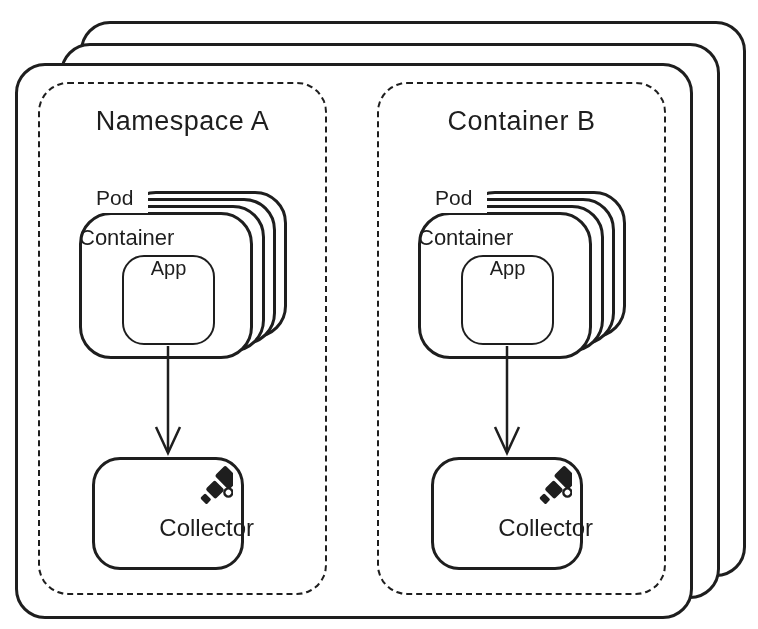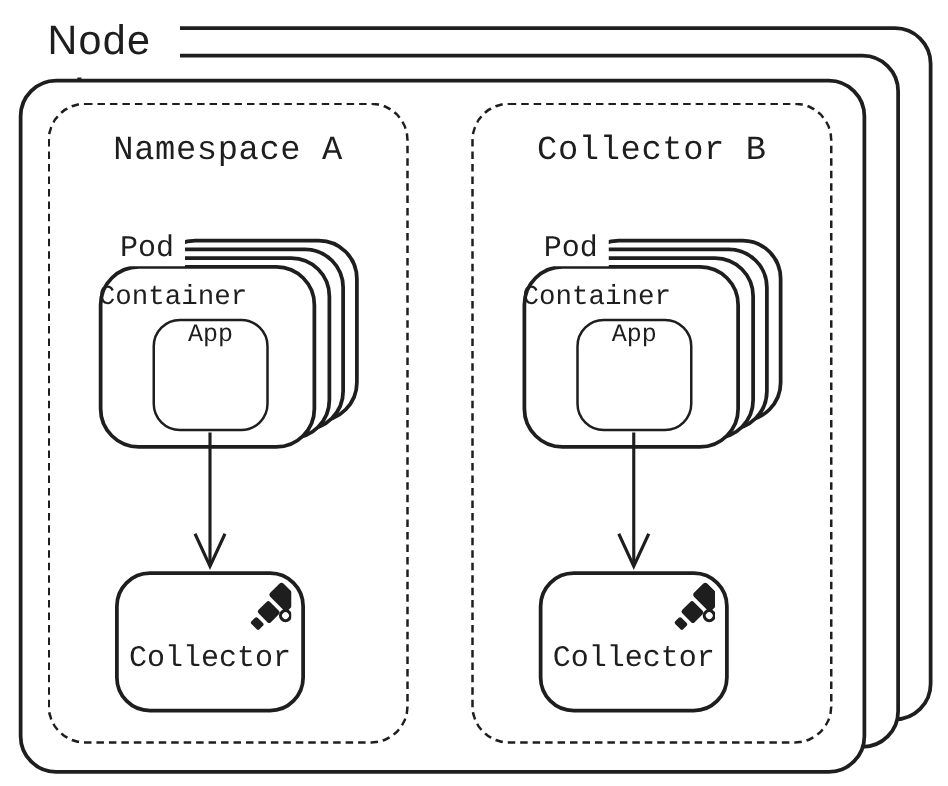--- a/index.html
+++ b/index.html
@@ -26,21 +26,21 @@
     position:absolute;left:32px;top:2px;width:112px;height:60px;
     background:#ffffff;z-index:10;
     font-size:33px;letter-spacing:1px;
     display:flex;align-items:center;
     padding-left:6px;box-sizing:border-box;
   }
   
   .ns{
     position:absolute;top:82px;width:289px;height:513px;
     border:2.5px dashed #1e1e1e;border-radius:30px;
-    box-sizing:border-box;z-index:4;font-family:Liberation Mono, monospace;
+    box-sizing:border-box;z-index:4;
   }
   .ns-a{left:38px;}
   .ns-b{left:377px;}
   .ns-label{
     position:absolute;left:0;top:22px;width:100%;
     text-align:center;font-size:27px;letter-spacing:0.5px;
     z-index:5;
   }
   
   .pod-layer{
@@ -48,21 +48,21 @@
     background:#ffffff;border:3px solid #1e1e1e;border-radius:32px;
     box-sizing:border-box;
   }
   .pod-back-3{left:84px;top:107px;width:163px;height:147px;z-index:1;}
   .pod-back-2{left:73px;top:114px;width:163px;height:147px;z-index:2;}
   .pod-back-1{left:62px;top:121px;width:163px;height:147px;z-index:3;}
   .pod-front {left:39px;top:128px;width:174px;height:147px;z-index:4;}
   .pod-label{
     position:absolute;left:52px;top:99px;width:56px;height:30px;
     background:#ffffff;z-index:6;
-    font-size:24px;
+    font-size:21px;
     padding:3px 0 0 4px;box-sizing:border-box;
   }
   .container-label{
     position:absolute;left:39px;top:141px;width:174px;
     font-size:22px;z-index:6;
   }
   .app-box{
     position:absolute;left:82px;top:171px;width:93px;height:90px;
     border:2.5px solid #1e1e1e;border-radius:22px;
     box-sizing:border-box;z-index:6;
@@ -71,34 +71,33 @@
   }
   
   .arrow-svg{position:absolute;left:103px;top:258px;z-index:5;}
   
   .collector{
     position:absolute;left:52px;top:373px;width:152px;height:113px;
     border:3px solid #1e1e1e;border-radius:28px;
     box-sizing:border-box;background:#ffffff;z-index:5;
   }
   .collector-label{
-    position:absolute;left:0;top:54px;width:100%;
-    text-align:center;font-size:24px;
+    position:absolute;left:13px;top:54px;width:100%;
+    text-align:right;font-size:24px;
   }
   .telescope{position:absolute;top:5px;right:8px;}
 </style>
 </head>
 <body>
 
 <div class="canvas">
 
   <div class="node-layer node-back-2"></div>
   <div class="node-layer node-back-1"></div>
   <div class="node-layer node-main"></div>
-  <div class="node-label">Node</div>
 
   <div class="ns ns-a">
     <div class="ns-label">Namespace A</div>
 
     <div class="pod-layer pod-back-3"></div>
     <div class="pod-layer pod-back-2"></div>
     <div class="pod-layer pod-back-1"></div>
     <div class="pod-layer pod-front"></div>
     <div class="pod-label">Pod</div>
     <div class="container-label">Container</div>
@@ -118,21 +117,21 @@
           <rect x="10" y="0.5" width="13" height="14" rx="2" fill="#1e1e1e"></rect>
           <rect x="26" y="-2.5" width="15" height="20" rx="2.5" fill="#1e1e1e"></rect>
           <circle cx="24" cy="19" r="4" fill="#ffffff" stroke="#1e1e1e" stroke-width="2.5"></circle>
         </g>
       </svg>
       <div class="collector-label">Collector</div>
     </div>
   </div>
 
   <div class="ns ns-b">
-    <div class="ns-label">Collector B</div>
+    <div class="ns-label">Container B</div>
 
     <div class="pod-layer pod-back-3"></div>
     <div class="pod-layer pod-back-2"></div>
     <div class="pod-layer pod-back-1"></div>
     <div class="pod-layer pod-front"></div>
     <div class="pod-label">Pod</div>
     <div class="container-label">Container</div>
     <div class="app-box">
       <span>App</span>
     </div>

